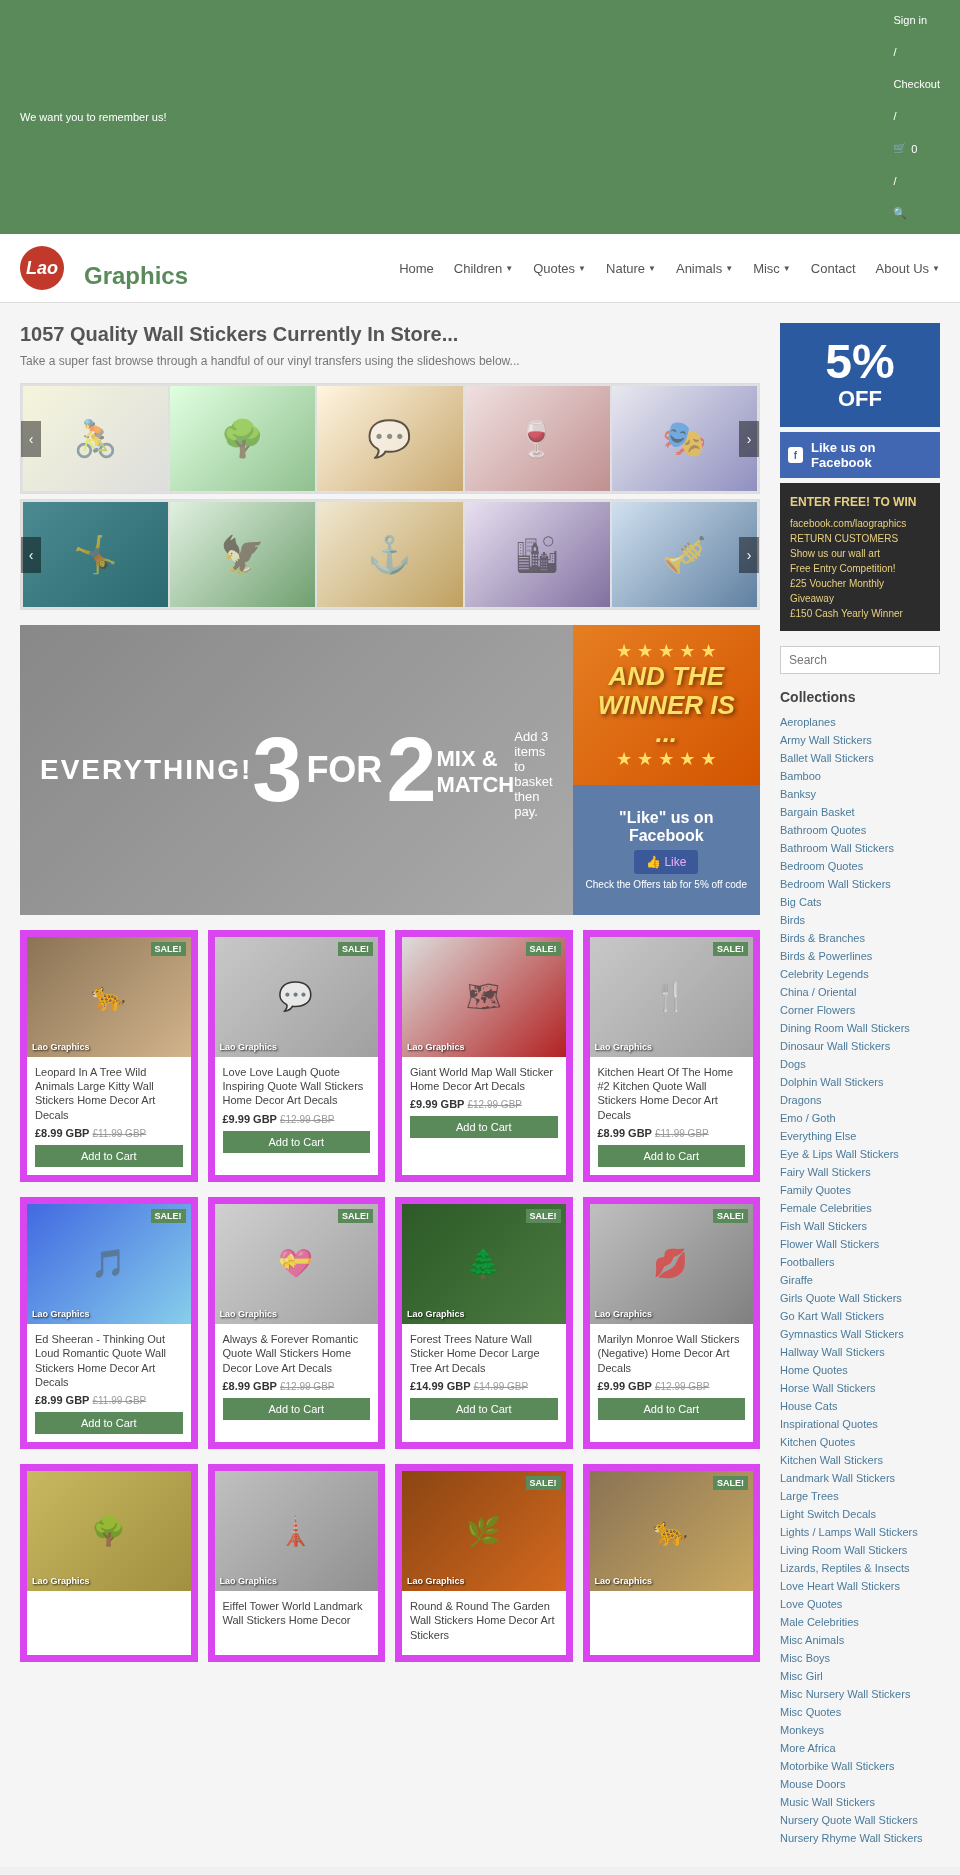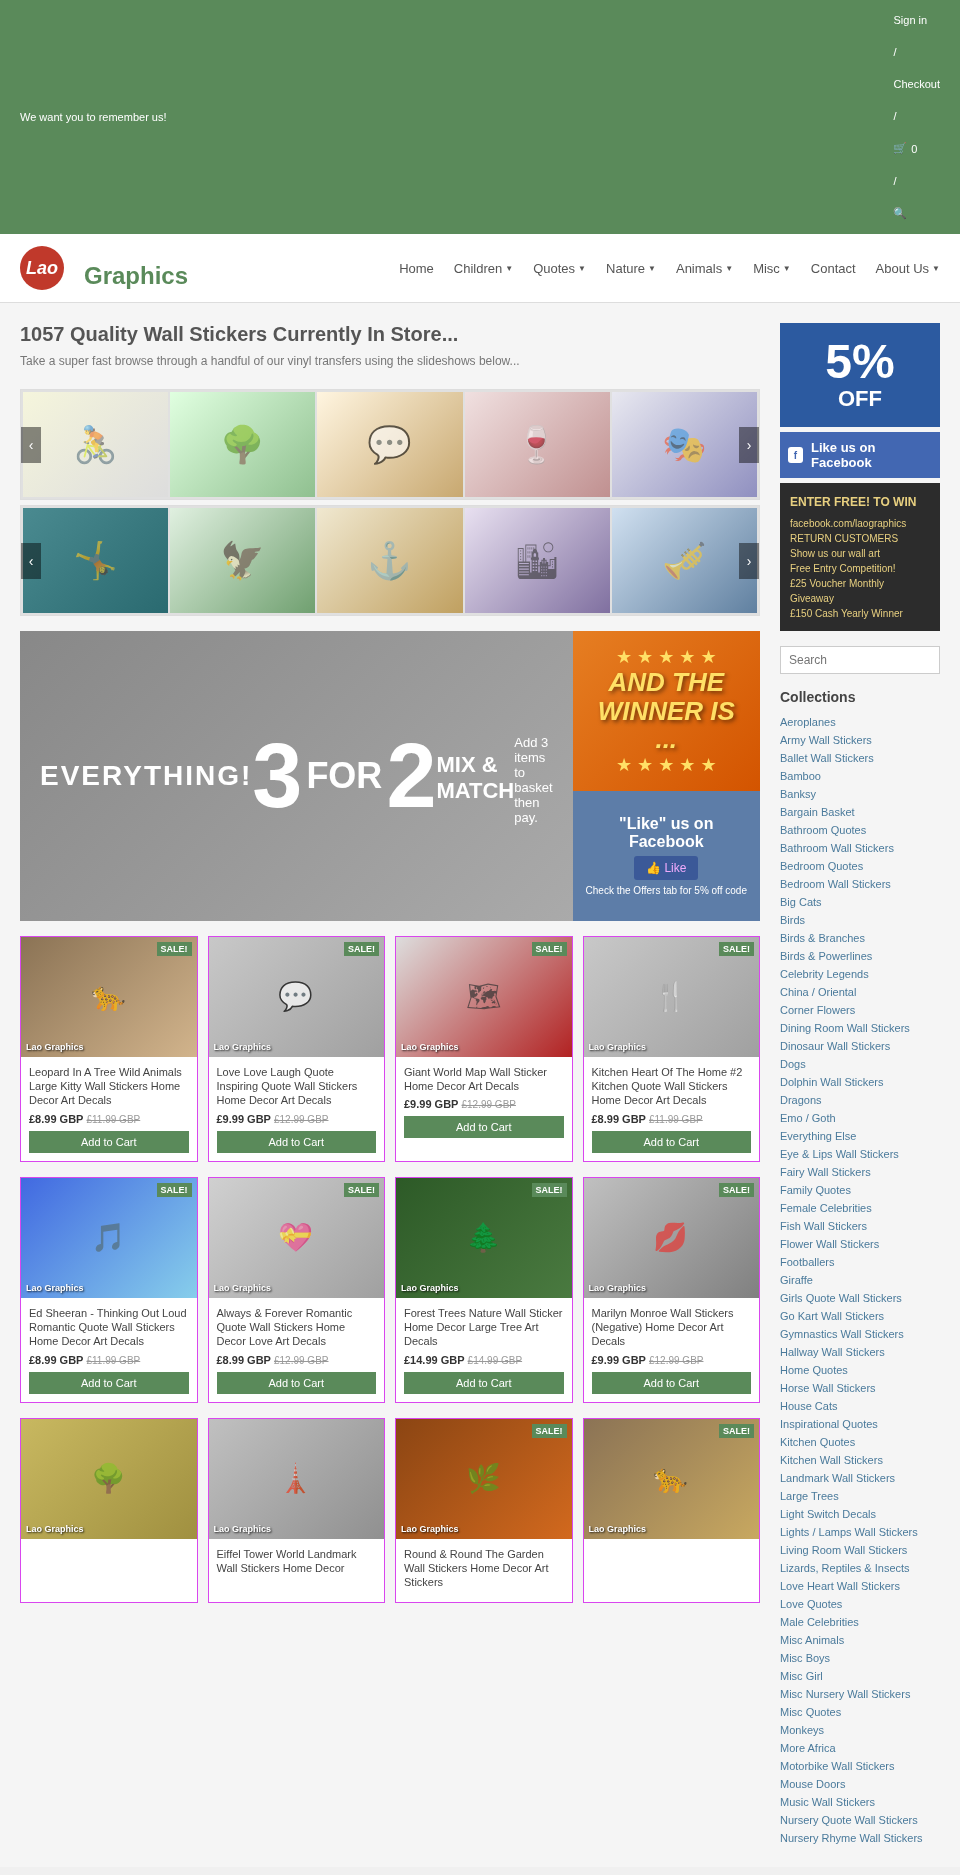--- a/index.html
+++ b/index.html
@@ -22,40 +22,40 @@
     .nav-dropdown { display: flex; align-items: center; gap: 3px; cursor: pointer; color: #555; font-size: 13px; }
     .nav-dropdown::after { content: '▼'; font-size: 8px; }
     
     
     .main-container { display: flex; gap: 20px; padding: 20px; background: white; }
     .content { flex: 1; min-width: 0; }
     .sidebar { width: 160px; flex-shrink: 0; }
     
     
     .page-title { font-size: 20px; color: #555; margin-bottom: 8px; }
-    .page-subtitle { color: #777; font-size: 12px; margin-bottom: 21px; }
+    .page-subtitle { color: #777; font-size: 12px; margin-bottom: 15px; }
     
     
     .promo-row { display: flex; gap: 0; margin-bottom: 15px; }
     .promo-3for2 { flex: 1; background: linear-gradient(135deg, #888, #aaa); display: flex; flex-direction: row; align-items: center; justify-content: center; padding: 20px; min-height: 260px; }
     .promo-3for2-title { color: white; font-size: 28px; font-weight: bold; letter-spacing: 2px; }
     .promo-3for2-sub { color: white; font-size: 22px; font-weight: bold; margin-top: 5px; }
     .promo-3for2-desc { color: white; font-size: 13px; margin-top: 8px; }
     .promo-right { display: flex; flex-direction: column; gap: 0; width: 200px; }
     .promo-winner { background: linear-gradient(135deg, #e67e22, #d35400); display: flex; align-items: center; justify-content: center; min-height: 130px; padding: 15px; }
     .promo-winner-text { color: #ffe066; font-size: 26px; font-weight: 900; text-align: center; line-height: 1.1; font-style: italic; text-shadow: 2px 2px 4px rgba(0,0,0,0.5); }
     .stars { color: #ffe066; font-size: 18px; }
     .promo-facebook { background: #5d7da8; display: flex; flex-direction: column; align-items: center; justify-content: center; min-height: 130px; padding: 10px; }
     .promo-facebook-text { color: white; font-size: 16px; font-weight: bold; text-align: center; }
     .like-btn { background: #3b5998; color: #f0abfc; border: none; padding: 5px 12px; border-radius: 3px; font-size: 12px; margin: 5px 0; cursor: pointer; }
     .promo-facebook-sub { color: white; font-size: 10px; text-align: center; }
     
     
     .products-grid { display: grid; grid-template-columns: repeat(4, 1fr); gap: 10px; margin-bottom: 15px; }
-    .product-card { border: 1px solid #d946ef; background: white; overflow: hidden; }
+    .product-card { border: 7px solid #d946ef; background: white; overflow: hidden; }
     .product-img { position: relative; height: 120px; background: #f0f0f0; display: flex; align-items: center; justify-content: center; overflow: hidden; }
     .sale-badge { position: absolute; top: 5px; right: 5px; background: #5a8a5a; color: white; font-size: 9px; font-weight: bold; padding: 2px 4px; z-index: 2; }
     .product-watermark { position: absolute; bottom: 5px; left: 5px; color: white; font-size: 9px; font-weight: bold; text-shadow: 1px 1px 2px rgba(0,0,0,0.8); z-index: 2; }
     .product-info { padding: 8px; }
     .product-name { font-size: 11px; color: #444; margin-bottom: 5px; line-height: 1.3; }
     .product-price { font-size: 11px; margin-bottom: 6px; }
     .product-price .current { color: #333; font-weight: bold; }
     .product-price .original { color: #999; text-decoration: line-through; font-size: 10px; }
     .add-to-cart { background: #5a8a5a; color: white; border: none; padding: 5px 10px; font-size: 11px; cursor: pointer; width: 100%; }
     

